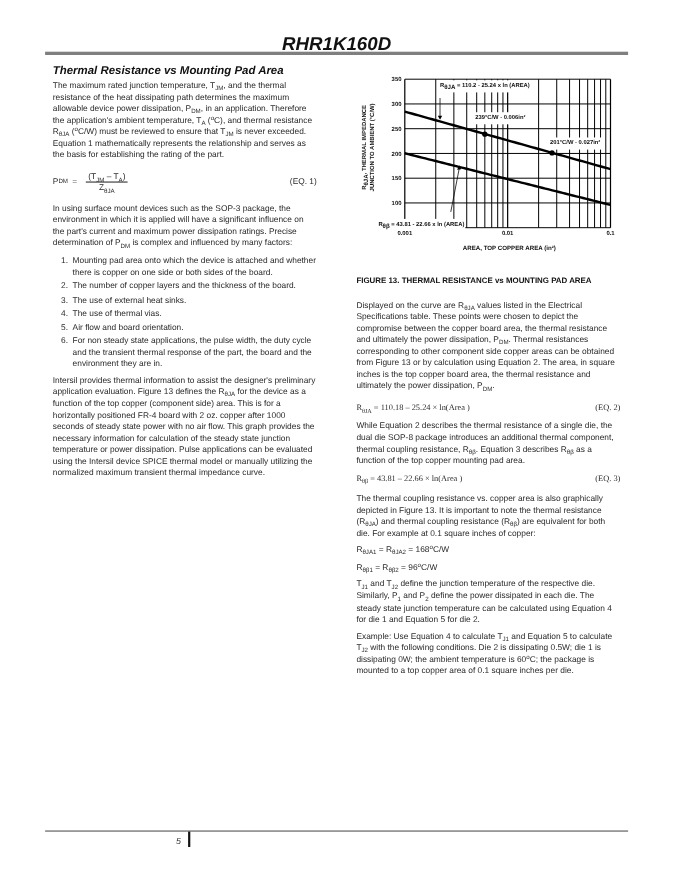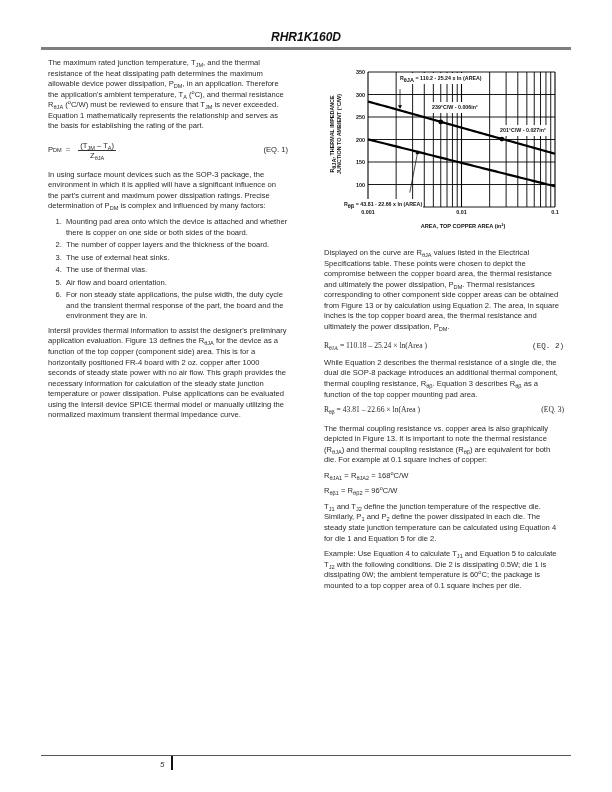--- a/index.html
+++ b/index.html
@@ -1,19 +1,19 @@
 <!DOCTYPE html>
 <html><head>
 <meta charset="utf-8">
 <style>
   html, body { margin:0; padding:0; background:#ffffff; }
   body { width:612px; height:792px; position:relative; overflow:hidden;
          font-family:"Liberation Sans", sans-serif; color:#222; }
   .hdr-title { position:absolute; top:30px; left:0; width:612px; text-align:center;
-               font-weight:bold; font-style:italic; font-size:12px; color:#111; }
+               font-weight:bold; font-style:italic; font-size:17px; color:#111; }
   .col { position:absolute; font-size:7.6px; line-height:10.55px; color:#2a2a2a; }
   .col-left { left:48px; top:58px; width:240px; }
   .col-right { left:324px; top:58px; width:240px; }
   .sec-title { font-weight:bold; font-style:italic; font-size:10.4px; color:#111; margin:0 0 2px 0; line-height:13px; }
   p { margin:0 0 5px 0; }
   sub { font-size:5.6px; vertical-align:-2px; line-height:0; }
   sup { font-size:5.6px; vertical-align:3px; line-height:0; }
   .eq { display:flex; justify-content:space-between; align-items:center; margin:6px 0 10px 0; }
   .frac { display:inline-flex; flex-direction:column; align-items:center; margin-left:4px; }
   .frac .num { border-bottom:0.6px solid #333; padding:0 2px; line-height:9px; }
@@ -28,20 +28,21 @@
   .footer-logo { position:absolute; top:759px; left:180px; font-weight:bold; font-size:9px; color:#111; font-family:"DejaVu Sans", sans-serif; letter-spacing:0.2px;margin-top:48px; }
   .footer-logo .und { position:absolute; left:-4px; top:10px; width:32px; height:1px; background:#111; }
 </style>
 </head>
 <body>
 
 <div class="hdr-title">RHR1K160D</div>
 <div style="position:absolute;top:47px;left:41px;width:530px;height:2.5px;background:#7f7f7f;"></div>
 
 <div class="col col-left">
+  <div class="sec-title">Thermal Resistance vs Mounting Pad Area</div>
   <p><span>The maximum rated junction temperature, T</span><sub>JM</sub><span>, and the thermal resistance of the heat dissipating path determines the maximum allowable device power dissipation, P</span><sub>DM</sub><span>, in an application. Therefore the application's ambient temperature, T</span><sub>A</sub><span> (</span><sup>o</sup><span>C), and thermal resistance R</span><sub>θJA</sub><span> (</span><sup>o</sup><span>C/W) must be reviewed to ensure that T</span><sub>JM</sub><span> is never exceeded. Equation 1 mathematically represents the relationship and serves as the basis for establishing the rating of the part.</span></p>
 
   <div class="eq" style="margin-top:9px;">
     <span style="display:inline-flex;align-items:center;">
       <span>P</span>
         <sub>DM</sub>
       <span style="margin:0 4px;color:#666;">=</span>
       <span class="frac">
         <span class="num"><span>(T</span><sub>JM</sub><span> – T</span><sub>A</sub><span>)</span></span>
         <span class="den"><span>Z</span><sub>θJA</sub></span>
@@ -122,26 +123,27 @@
     <div style="position:absolute;left:-60px;top:66px;width:150px;height:20px;transform:rotate(-90deg);transform-origin:center;font-size:5.4px;font-weight:bold;text-align:center;line-height:7px;color:#111;">
       <div><span>R</span><sub>θJA</sub><span>, THERMAL IMPEDANCE</span></div>
       <div>JUNCTION TO AMBIENT (°C/W)</div>
     </div>
     <div style="position:absolute;left:44px;top:163px;width:190px;text-align:center;font-size:5.6px;font-weight:bold;color:#111;">AREA, TOP COPPER AREA (in²)</div>
     <div style="position:absolute;left:75px;top:15px;font-size:5.3px;font-weight:bold;background:#fff;padding:0 1px;color:#111;"><span>R</span><sub>θJA</sub><span> = 110.2 - 25.24 x ln (AREA)</span></div>
     <div style="position:absolute;left:19px;top:141px;font-size:5.3px;font-weight:bold;background:#fff;padding:0 1px;color:#111;"><span>R</span><sub>θβ</sub><span> = 43.81 - 22.66 x ln (AREA)</span></div>
     <div style="position:absolute;left:107px;top:44px;font-size:5.3px;font-weight:bold;background:#fff;padding:0 1px;color:#111;">239°C/W - 0.006in²</div>
     <div style="position:absolute;left:175px;top:67px;font-size:5.3px;font-weight:bold;background:#fff;padding:0 1px;color:#111;">201°C/W - 0.027in²</div>
   </div>
+  <div class="fig-caption" style="margin-top:2px;">FIGURE 13.  THERMAL RESISTANCE vs MOUNTING PAD AREA</div>
 
   <p><span>Displayed on the curve are R</span><sub>θJA</sub><span> values listed in the Electrical Specifications table. These points were chosen to depict the compromise between the copper board area, the thermal resistance and ultimately the power dissipation, P</span><sub>DM</sub><span>. Thermal resistances corresponding to other component side copper areas can be obtained from Figure 13 or by calculation using Equation 2. The area, in square inches is the top copper board area, the thermal resistance and ultimately the power dissipation, P</span><sub>DM</sub><span>.</span></p>
 
   <div class="eq eq-serif" style="margin:9px 0 6px 0;">
     <span><span>R</span><sub>θJA</sub><span> = 110.18 – 25.24 × ln(Area )</span></span>
-    <span style="font-family:Liberation Mono, monospace;">(EQ. 2)</span>
+    <span style="font-family:Liberation Serif, serif;">(EQ. 2)</span>
   </div>
 
   <p><span>While Equation 2 describes the thermal resistance of a single die, the dual die SOP-8 package introduces an additional thermal component, thermal coupling resistance, R</span><sub>θβ</sub><span>. Equation 3 describes R</span><sub>θβ</sub><span> as a function of the top copper mounting pad area.</span></p>
 
   <div class="eq eq-serif" style="margin:4px 0 8px 0;">
     <span><span>R</span><sub>θβ</sub><span> = 43.81 – 22.66 × ln(Area )</span></span>
     <span style="font-family:Liberation Serif, serif;">(EQ. 3)</span>
   </div>
 
   <p><span>The thermal coupling resistance vs. copper area is also graphically depicted in Figure 13. It is important to note the thermal resistance (R</span><sub>θJA</sub><span>) and thermal coupling resistance (R</span><sub>θβ</sub><span>) are equivalent for both die. For example at 0.1 square inches of copper:</span></p>

